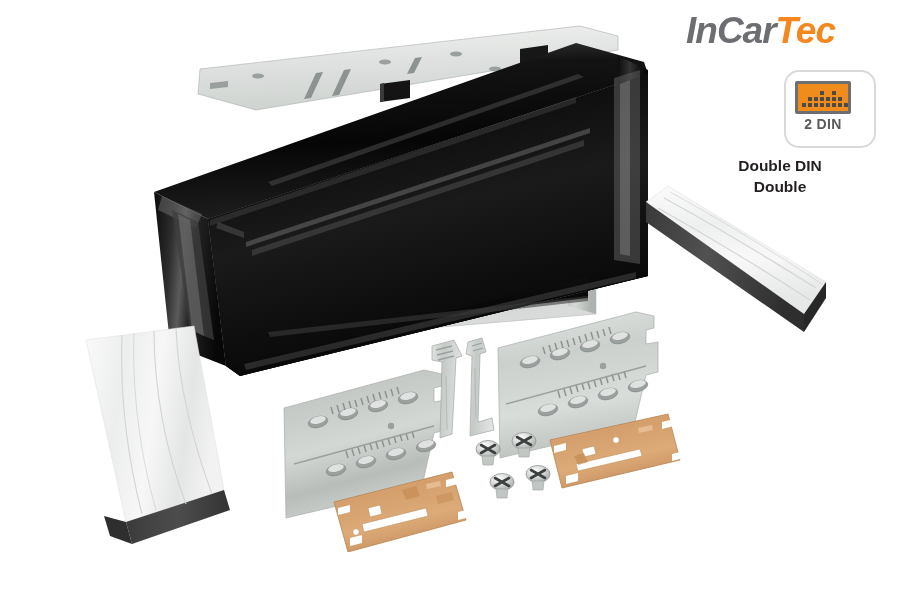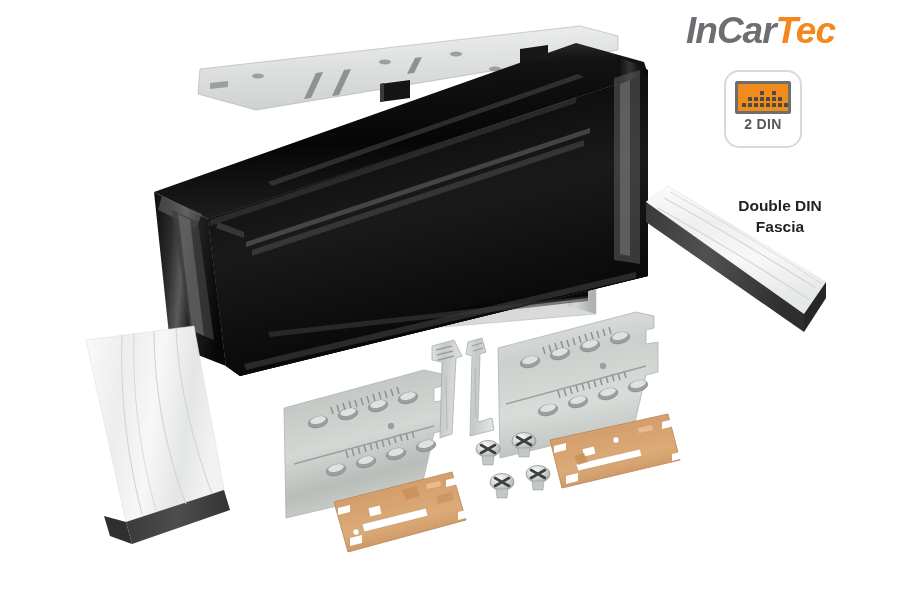--- a/index.html
+++ b/index.html
@@ -13,39 +13,39 @@
 
   
   .brand{
     position:absolute;left:686px;top:12px;
     font-size:37px;font-weight:bold;font-style:italic;
     letter-spacing:-1px;line-height:1;white-space:nowrap;
   }
   .brand .b1{color:#6d6e71;}
   .brand .b2{color:#f5871f;}
 
-  .badge-wrap{position:absolute;left:724px;top:70px;width:78px;height:78px;}
+  .badge-wrap{position:absolute;left:784px;top:70px;width:78px;height:78px;padding-left:14px;}
   .badge-box{
     position:absolute;inset:0;
     border:2.5px solid #d9d9d9;border-radius:15px;background:#fff;
     box-sizing:border-box;
   }
   .badge-screen{
     position:absolute;left:11px;top:11px;width:56px;height:33px;
     border:3px solid #6d6e71;border-radius:2px;background:#f08c1b;
     box-sizing:border-box;
   }
   .badge-screen .dot{position:absolute;width:4px;height:4px;background:#4a4a4a;border-radius:0.5px;}
   .badge-din{
     position:absolute;left:0;top:46px;width:78px;text-align:center;
     font-size:14px;font-weight:bold;color:#58595b;letter-spacing:0.3px;
   }
   .cap{
     position:absolute;left:700px;top:156px;width:160px;text-align:center;
-    font-size:15.5px;font-weight:bold;color:#231f20;line-height:1.35;margin-top:40px;
+    font-size:15.5px;font-weight:bold;color:#231f20;line-height:1.35;
   }
 
   
   .part{position:absolute;}
 
   
   #fascia{left:148px;top:14px;width:500px;height:366px;}
   .fa-svg{position:absolute;left:0;top:0;}
 
   
@@ -86,21 +86,21 @@
         <span class="dot" style="left: 34px; top: 19px;"></span>
         <span class="dot" style="left: 40px; top: 13px;"></span>
         <span class="dot" style="left: 40px; top: 19px;"></span>
         <span class="dot" style="left: 46px; top: 19px;"></span>
       </div>
     <div class="badge-din">2 DIN</div>
   </div>
 
   <div class="cap">
     <div>Double DIN</div>
-    <div>Fascia</div>
+    <div>Double</div>
   </div>
 
   <div class="part" id="fascia">
     <svg class="fa-svg" width="500" height="366" viewBox="0 0 500 366">
       <defs>
         <linearGradient id="metal" x1="0" y1="0" x2="0.25" y2="1">
           <stop offset="0%" stop-color="#e9ebe9"></stop>
           <stop offset="35%" stop-color="#d2d6d3"></stop>
           <stop offset="70%" stop-color="#c2c7c4"></stop>
           <stop offset="100%" stop-color="#d8dbd9"></stop>

